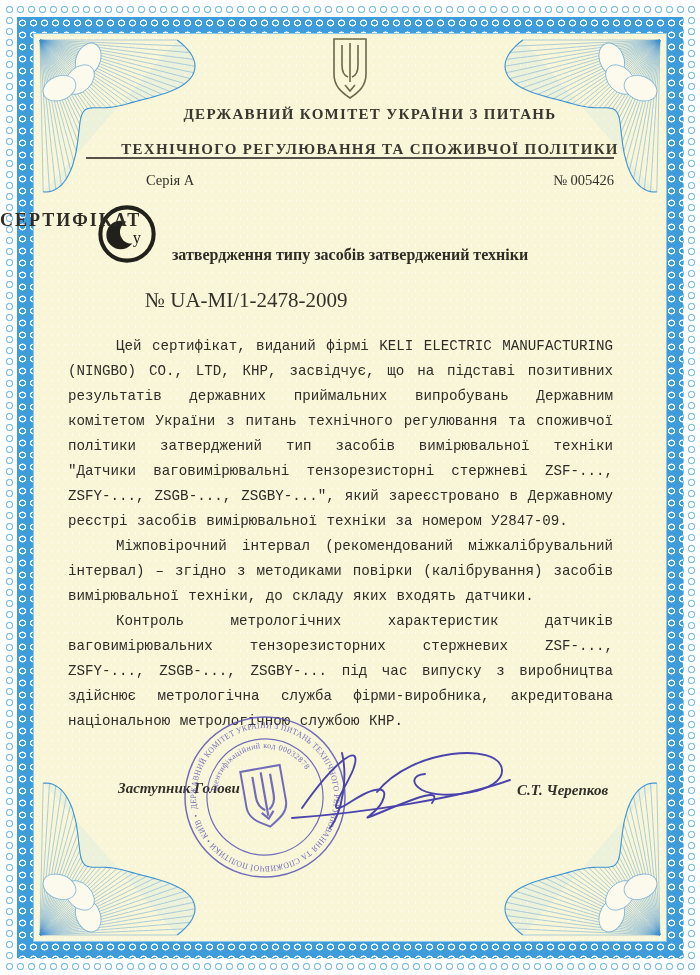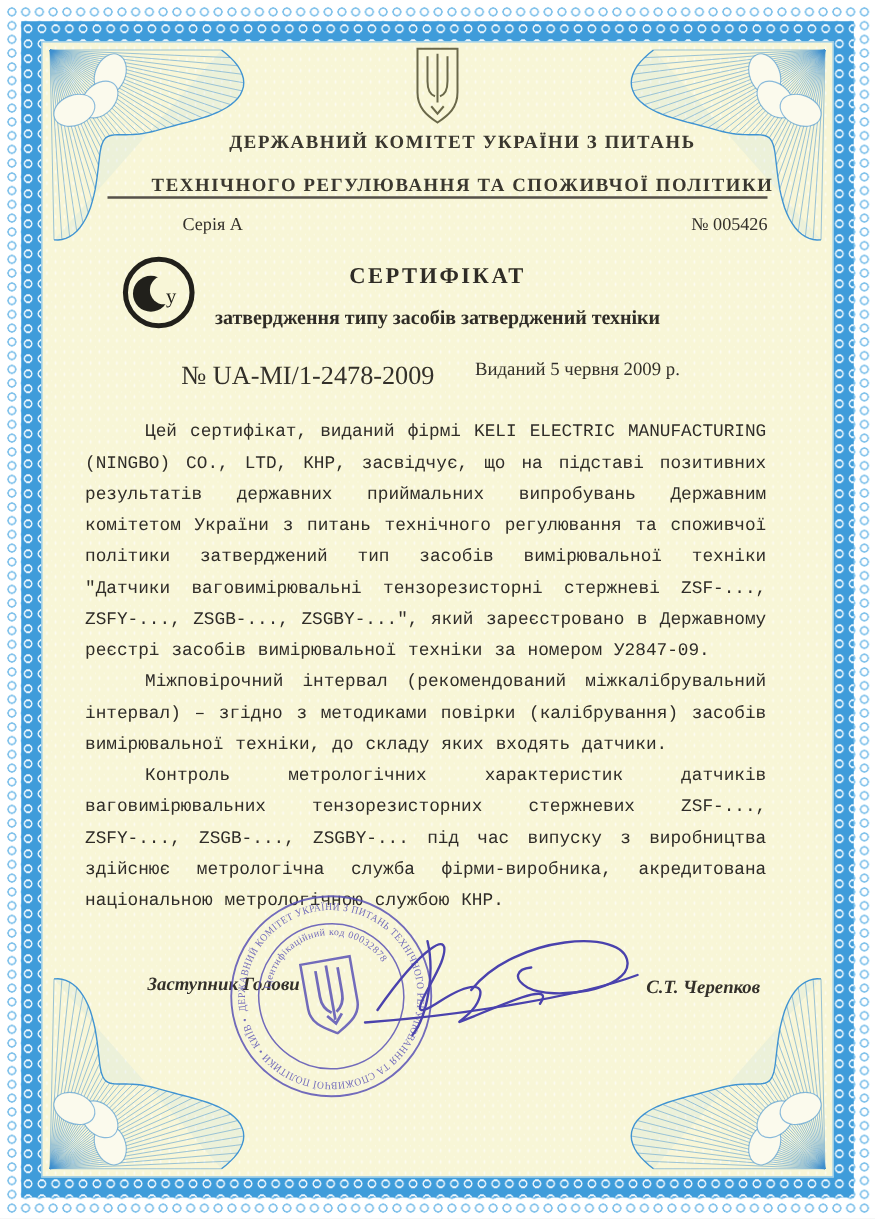--- a/index.html
+++ b/index.html
@@ -30,21 +30,21 @@
   
   .content{position:absolute;inset:0;z-index:3;color:#33302a;}
   .emblem{position:absolute;left:330px;top:36px;width:40px;height:66px;}
   .org{position:absolute;left:0;width:700px;text-align:center;font-weight:bold;
        font-size:15px;letter-spacing:1.3px;color:#3a372f;padding-left:20px;}
   .org1{top:106px;} .org2{top:125px;margin-top:16px;}
   .rule{position:absolute;left:86px;top:157px;width:528px;height:2px;background:#55514a;}
   .series{position:absolute;left:146px;top:172px;font-size:14.5px;}
   .formnum{position:absolute;right:86px;top:172px;font-size:14.5px;}
   .mark{position:absolute;left:96px;top:203px;width:62px;height:62px;}
-  .title{position:absolute;left:0;top:210px;width:700px;text-align:center;
+  .title{position:absolute;left:0;top:210px;width:700px;text-align:left;
          font-size:18px;font-weight:bold;letter-spacing:2px;color:#2f2c26;}
   .subtitle{position:absolute;left:0;top:246px;width:700px;text-align:center;
             font-size:16px;font-weight:bold;color:#2f2c26;}
   .certid{position:absolute;left:145px;top:288px;font-size:21px;}
   .issued{position:absolute;left:380px;top:288px;font-size:15px;}
   .body{position:absolute;left:68px;top:334px;width:545px;font-size:14.2px;
         line-height:25px;text-align:justify;color:#2f2c28;}
   .body p{margin:0;text-indent:48px;word-spacing:1px;font-family:Liberation Mono, monospace;}
   .signrole{position:absolute;left:118px;top:780px;font-size:15px;font-weight:bold;font-style:italic;}
   .signname{position:absolute;left:517px;top:782px;font-size:15px;font-weight:bold;font-style:italic;}
@@ -264,21 +264,20 @@
       <circle cx="32" cy="32" r="27.5" fill="none" stroke="#21201b" stroke-width="4.2"></circle>
       <circle cx="25.5" cy="33" r="14.8" fill="#21201b"></circle>
       <circle cx="36.5" cy="30" r="11.8" fill="#f8f6d7"></circle>
       <text x="38" y="41" font-size="17" fill="#21201b" font-family="Liberation Serif, serif">у</text>
     </svg>
 
     <div class="title">СЕРТИФІКАТ</div>
     <div class="subtitle">затвердження типу засобів затверджений техніки</div>
 
     <div class="certid">№  UA-MI/1-2478-2009</div>
-    <div class="issued">Виданий 5 червня 2009 р.</div>
 
     <div class="body">
       <p>Цей сертифікат, виданий фірмі KELI ELECTRIC MANUFACTURING (NINGBO) CO., LTD, КНР, засвідчує, що на підставі позитивних результатів державних приймальних випробувань Державним комітетом України з питань технічного регулювання та споживчої політики затверджений тип засобів вимірювальної техніки "Датчики ваговимірювальні тензорезисторні стержневі ZSF-..., ZSFY-..., ZSGB-..., ZSGBY-...", який зареєстровано в Державному реєстрі засобів вимірювальної техніки за номером У2847-09.</p>
       <p>Міжповірочний інтервал (рекомендований міжкалібрувальний інтервал) – згідно з методиками повірки (калібрування) засобів вимірювальної техніки, до складу яких входять датчики.</p>
       <p>Контроль метрологічних характеристик датчиків ваговимірювальних тензорезисторних стержневих ZSF-..., ZSFY-..., ZSGB-..., ZSGBY-... під час випуску з виробництва здійснює метрологічна служба фірми-виробника, акредитована національною метрологічною службою КНР.</p>
     </div>
 
     <div class="signrole">Заступник Голови</div>
     <div class="signname">С.Т. Черепков</div>
 

